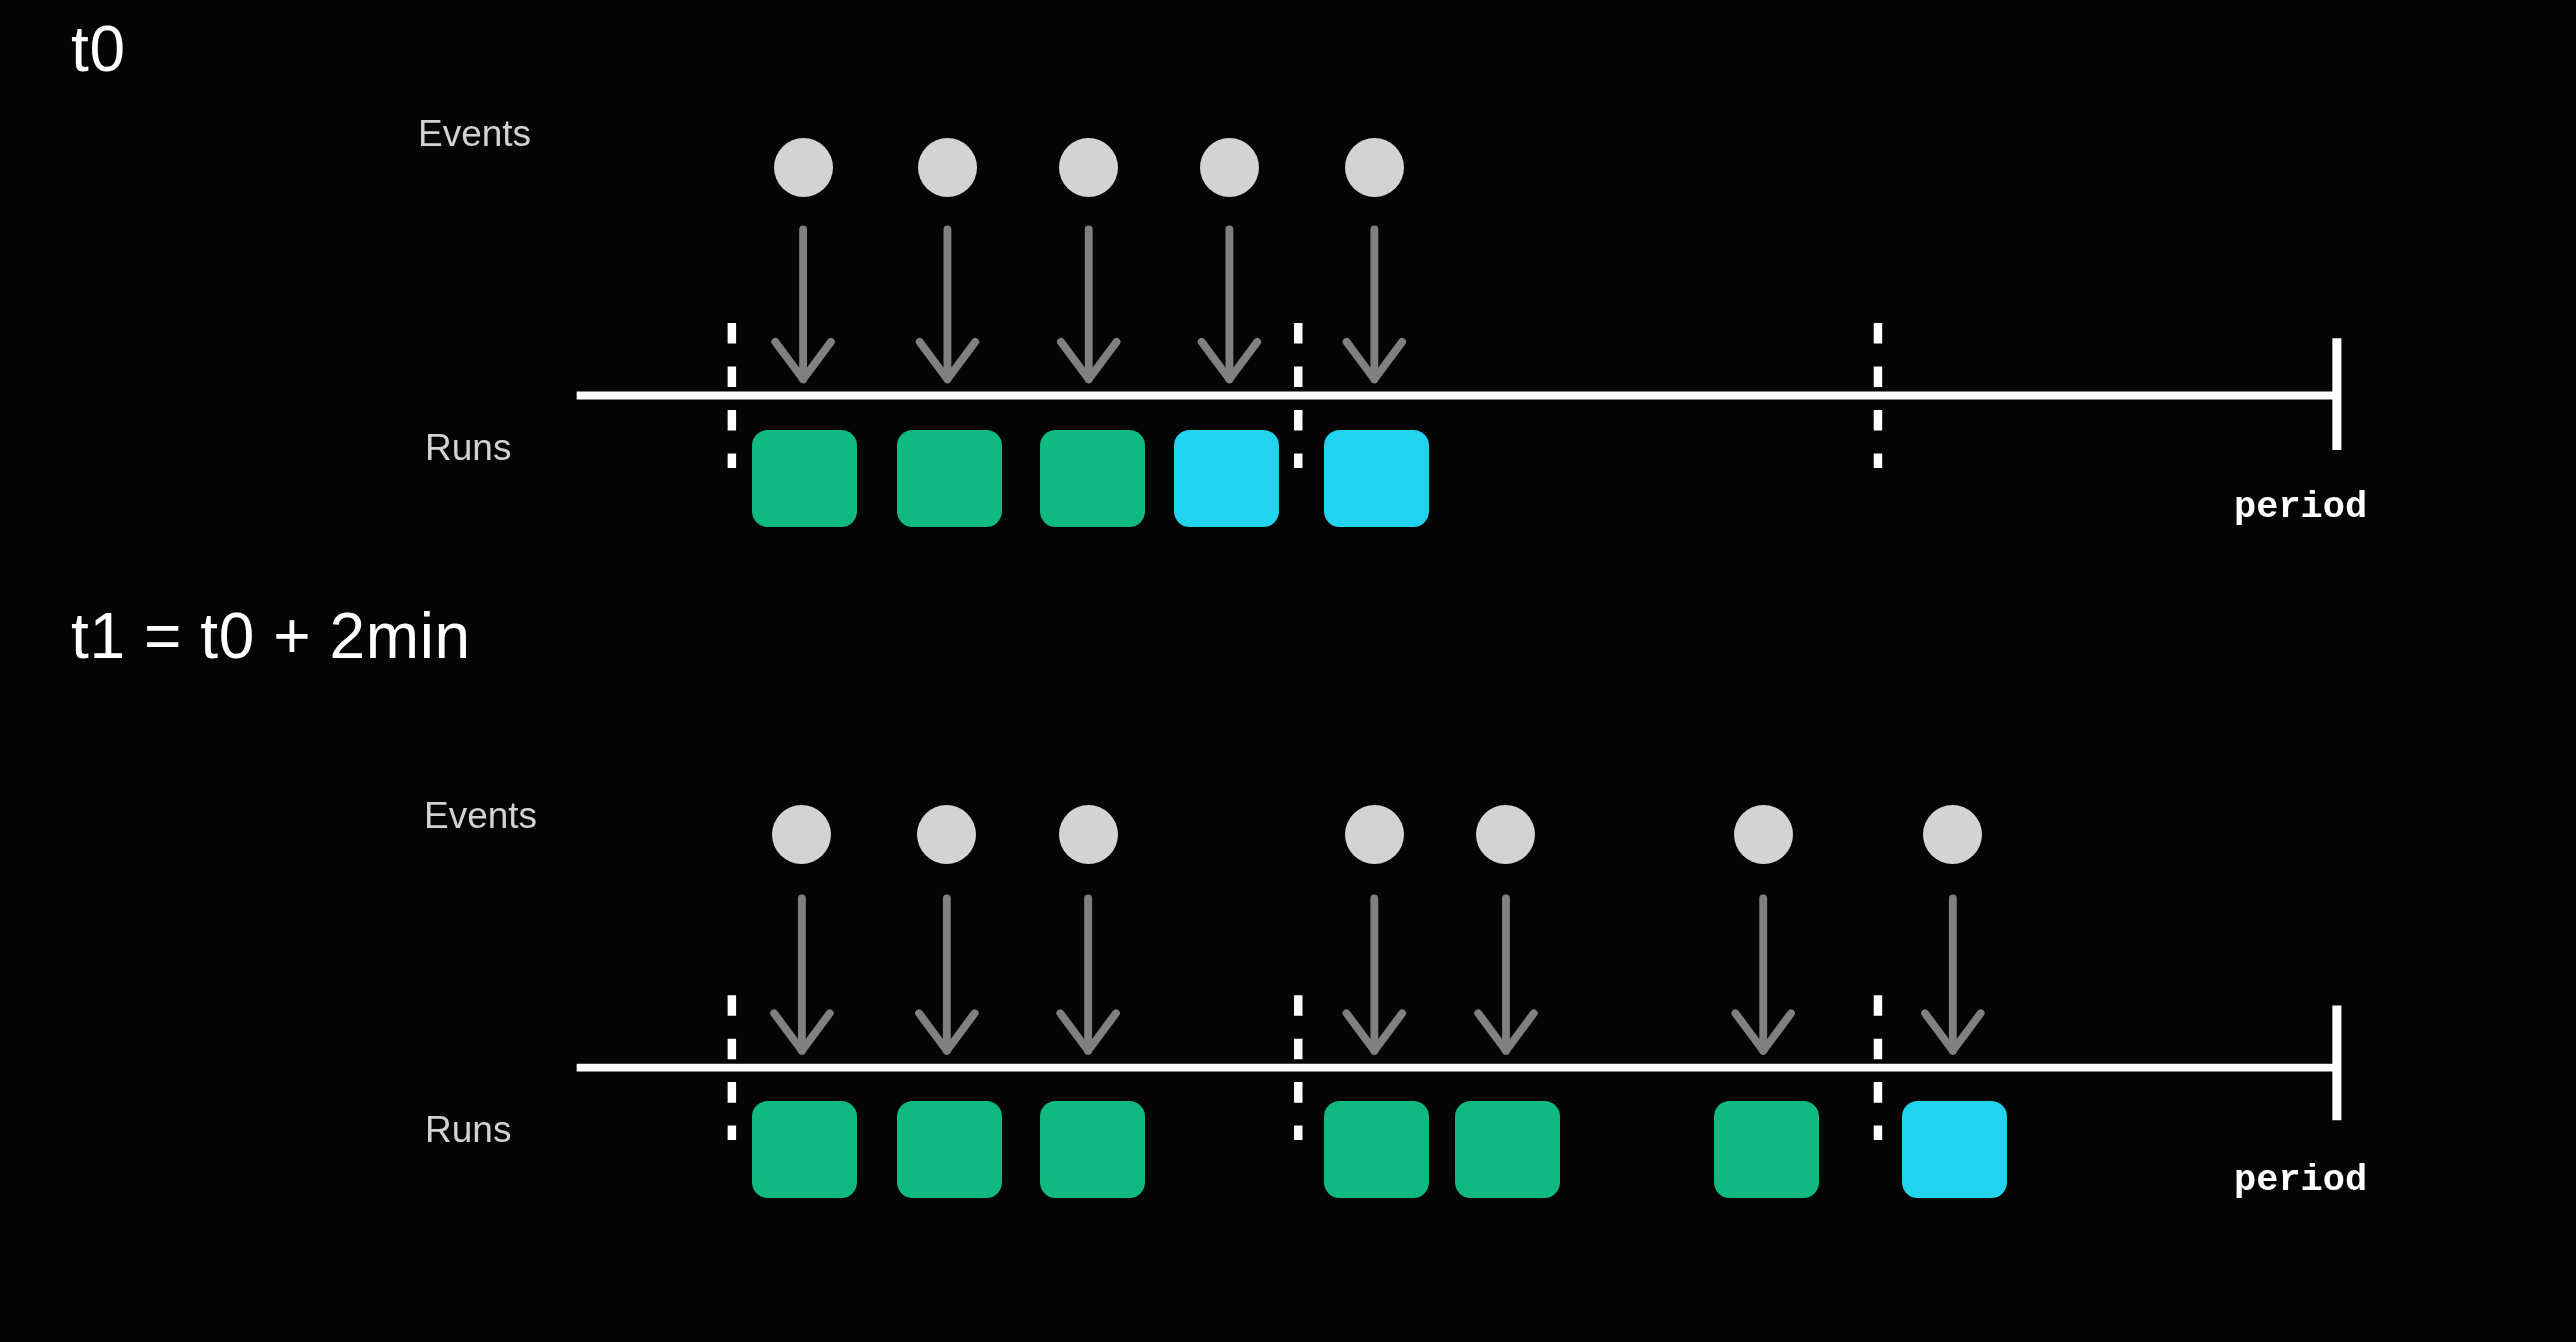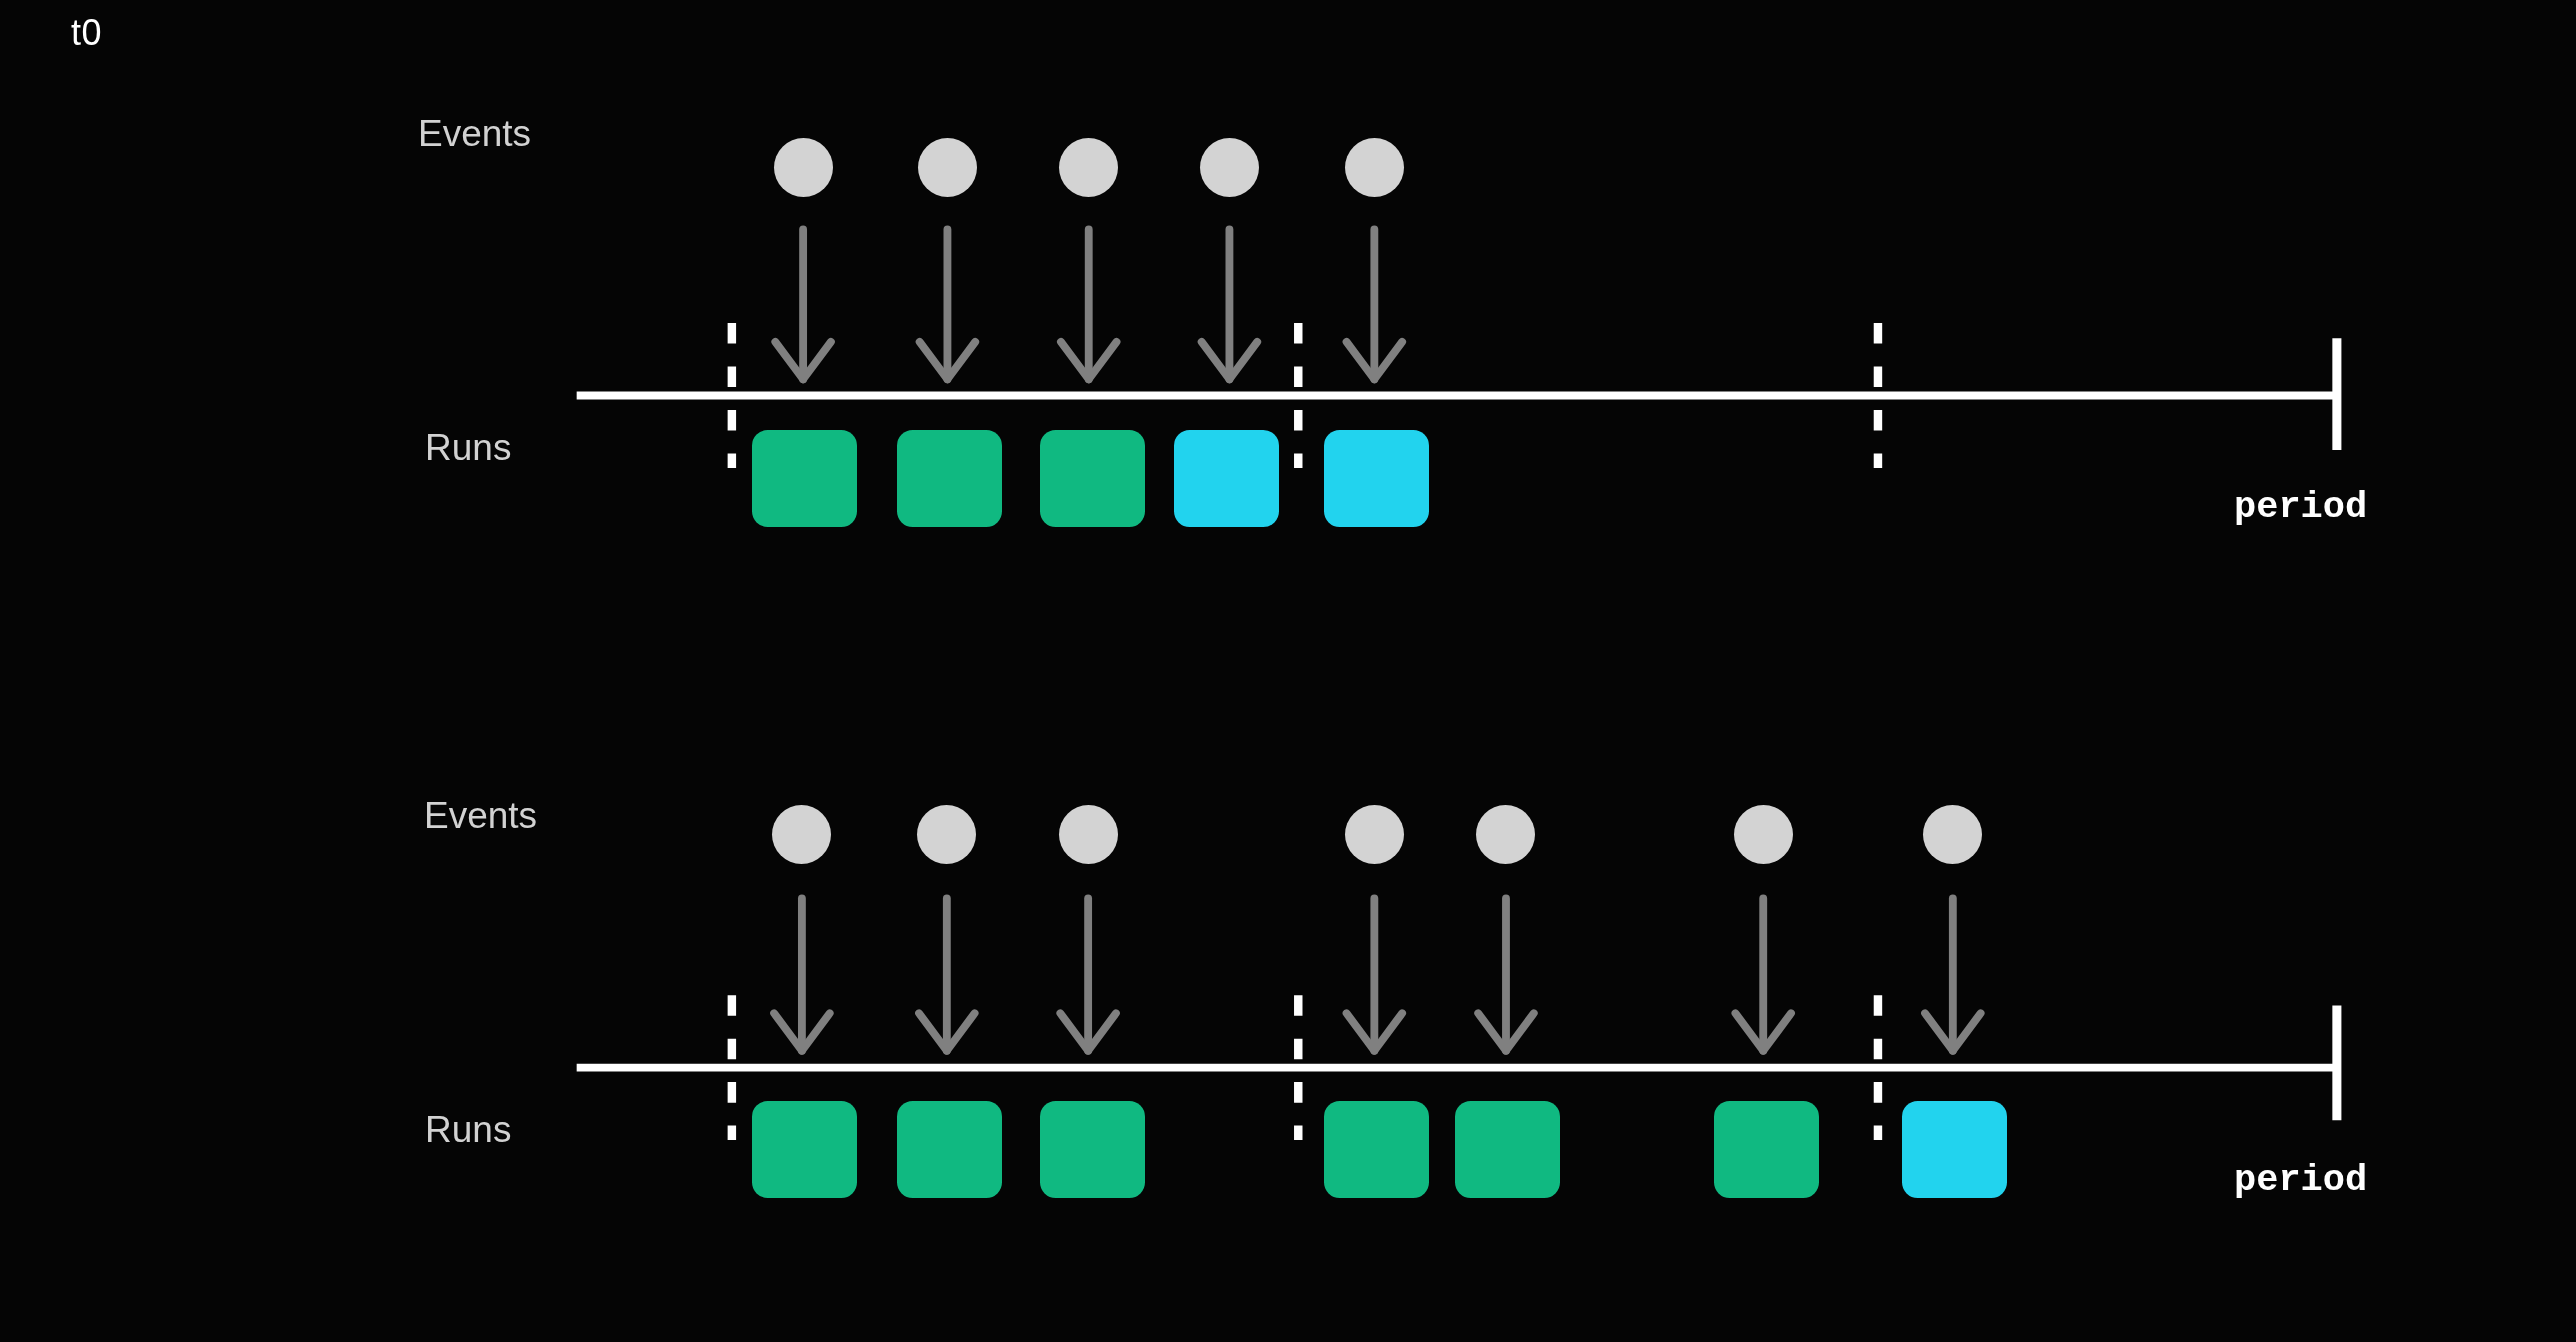--- a/index.html
+++ b/index.html
@@ -16,21 +16,21 @@
   #stage {
     position: relative;
     width: 2576px;
     height: 1343px;
     background: #050505;
   }
   .time-label {
     position: absolute;
     color: #ffffff;
     font-family: "Liberation Sans", sans-serif;
-    font-size: 36px;
+    font-size: 64px;
     font-weight: 400;
     letter-spacing: 0.6px;
     white-space: nowrap;
   }
   .row-label {
     position: absolute;
     color: #d2d2d2;
     font-family: "Liberation Sans", sans-serif;
     font-size: 37px;
     font-weight: 400;
@@ -101,20 +101,21 @@
       <polyline points="2874,1678 2920,1740 2966,1678" fill="none" stroke="#808080" stroke-width="13" stroke-linecap="round" stroke-linejoin="round"></polyline>
       <line x1="3234" y1="1488" x2="3234" y2="1740" stroke="#808080" stroke-width="13" stroke-linecap="round"></line>
       <polyline points="3188,1678 3234,1740 3280,1678" fill="none" stroke="#808080" stroke-width="13" stroke-linecap="round" stroke-linejoin="round"></polyline>
     </svg>
 
   <div class="time-label" style="left:71px; top:12px;">t0</div>
   <div class="row-label" style="left:418px; top:113px;">Events</div>
   <div class="row-label" style="left:425px; top:427px;">Runs</div>
   <div class="period-label" style="left:2234px; top:486px;">period</div>
 
+  <div class="time-label" style="left:71px; top:599px;">t1 = t0 + 2min</div>
   <div class="row-label" style="left:424px; top:795px;">Events</div>
   <div class="row-label" style="left:425px; top:1109px;">Runs</div>
   <div class="period-label" style="left:2234px; top:1159px;">period</div>
 <div class="event-dot" style="left: 774px; top: 138px; width: 59px; height: 59px; background: rgb(211, 211, 211);"></div>
     <div class="event-dot" style="left: 918px; top: 138px; width: 59px; height: 59px; background: rgb(211, 211, 211);"></div>
     <div class="event-dot" style="left: 1059px; top: 138px; width: 59px; height: 59px; background: rgb(211, 211, 211);"></div>
     <div class="event-dot" style="left: 1200px; top: 138px; width: 59px; height: 59px; background: rgb(211, 211, 211);"></div>
     <div class="event-dot" style="left: 1345px; top: 138px; width: 59px; height: 59px; background: rgb(211, 211, 211);"></div>
     <div class="run-box" style="left: 752px; top: 430px; width: 105px; height: 97px; background: rgb(16, 185, 129);"></div>
     <div class="run-box" style="left: 897px; top: 430px; width: 105px; height: 97px; background: rgb(16, 185, 129);"></div>

